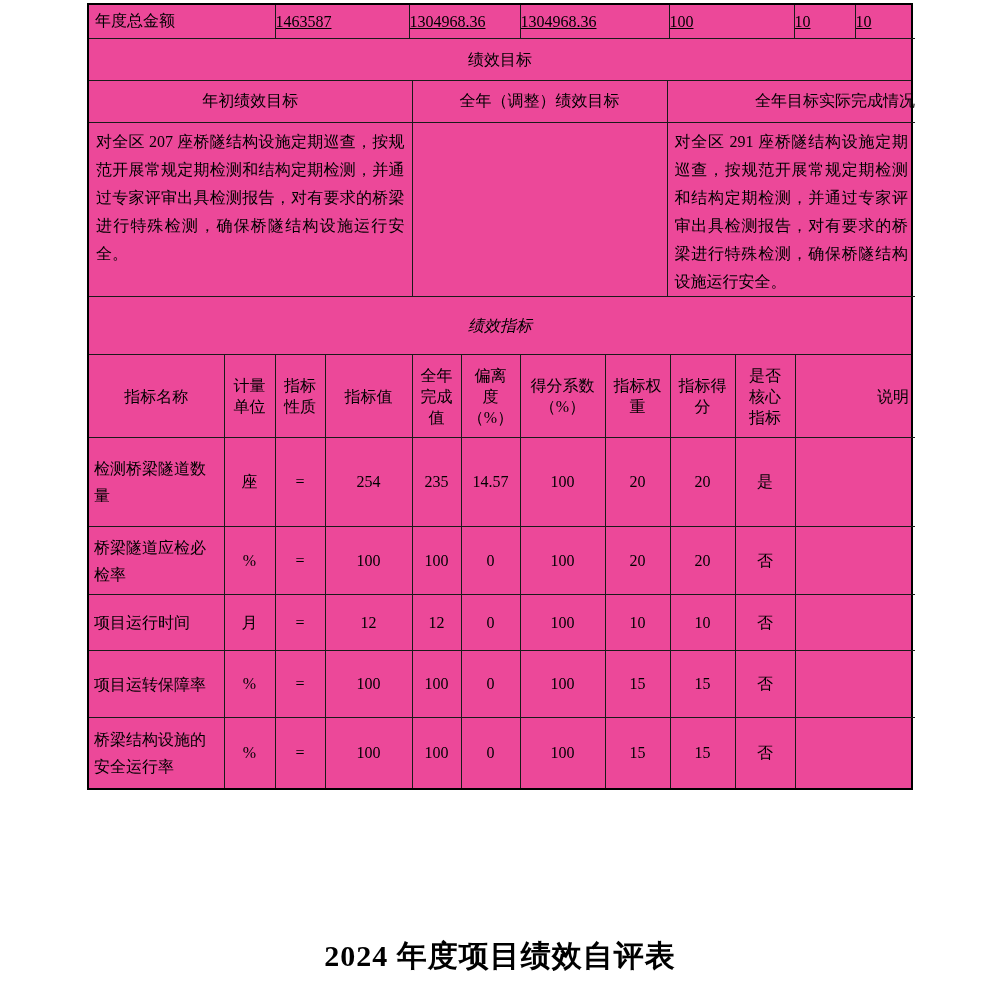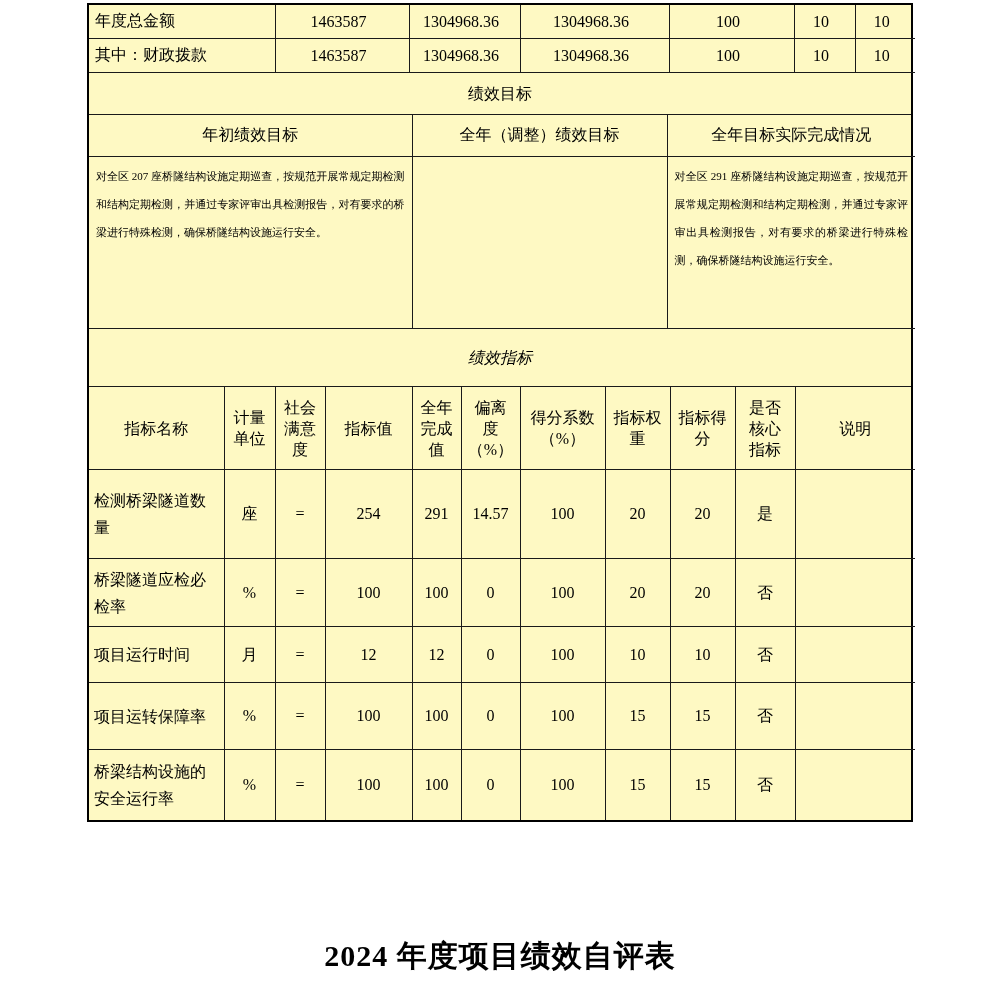--- a/index.html
+++ b/index.html
@@ -16,44 +16,44 @@
   }
 
   
   .doc-table {
     position: absolute;
     left: 87px;
     top: 3px;
     width: 826px;
     border: 2px solid #000;
     box-sizing: border-box;
-    background: #fef9c3;
+    background: #ec4899;
   }
 
   table {
     width: 100%;
     border-collapse: collapse;
     table-layout: fixed;
   }
   td, th {
     border-right: 1px solid #1a1a1a;
     border-bottom: 1px solid #1a1a1a;
     font-weight: normal;
     font-size: 16px;
     padding: 0;
     overflow: hidden;
     word-break: break-all;
   }
-  tr > td:last-child, tr > th:last-child { border-right: none; }
+  tr > td:last-child, tr > th:last-child { border-right: none; text-align: right; }
   table.last-table tr:last-child td { border-bottom: none; }
 
   
   .t-funding td { height: 33px; }
   .t-funding td.lbl { text-align: left;  padding-left: 6px; }
-  .t-funding td.num { text-align: center; padding-right: 7px; }
+  .t-funding td.num { text-align: left; padding-right: 7px; text-decoration: underline; }
 
   
   .section-head {
     height: 41px;
     line-height: 41px;
     text-align: center;
     font-size: 16px;
     border-bottom: 1px solid #1a1a1a;
   }
   .section-head.tall { height: 57px; line-height: 57px; font-style: italic; }
@@ -63,21 +63,21 @@
     height: 41px;
     text-align: center;
     vertical-align: middle;
   }
   .t-goals td.goal-text {
     height: 166px;
     vertical-align: top;
     text-align: justify;
     padding: 5px 7px 0 7px;
     line-height: 28px;
-    font-size: 11px;
+    font-size: 16px;
   }
 
   
   .t-ind th {
     height: 82px;
     vertical-align: middle;
     text-align: center;
     line-height: 21px;
     padding: 0 6px;
   }
@@ -123,29 +123,20 @@
     <tbody>
         <tr>
           <td class="lbl">年度总金额</td>
           <td class="num">1463587</td>
           <td class="num">1304968.36</td>
           <td class="num">1304968.36</td>
           <td class="num">100</td>
           <td class="num">10</td>
           <td class="num">10</td>
         </tr>
-        <tr>
-          <td class="lbl">其中：财政拨款</td>
-          <td class="num">1463587</td>
-          <td class="num">1304968.36</td>
-          <td class="num">1304968.36</td>
-          <td class="num">100</td>
-          <td class="num">10</td>
-          <td class="num">10</td>
-        </tr>
       </tbody>
   </table>
 
   <div class="section-head">绩效目标</div>
 
   <table class="t-goals">
     <colgroup>
       <col style="width:323px">
         <col style="width:255px">
         <col style="width:248px">
@@ -177,38 +168,38 @@
       <col style="width:85px">
         <col style="width:65px">
         <col style="width:65px">
       <col style="width:60px">
         <col style="width:120px">
     </colgroup>
     <thead>
       <tr>
           <th>指标名称</th>
           <th>计量单位</th>
-          <th>社会满意度</th>
+          <th>指标性质</th>
           <th>指标值</th>
           <th>全年完成值</th>
           <th>偏离度（%）</th>
           <th>得分系数（%）</th>
           <th>指标权重</th>
           <th>指标得分</th>
           <th>是否核心指标</th>
           <th>说明</th>
         </tr>
     </thead>
     <tbody>
         <tr style="height: 89px;">
           <td class="ind-name">检测桥梁隧道数量</td>
           <td>座</td>
           <td>=</td>
           <td>254</td>
-          <td>291</td>
+          <td>235</td>
           <td>14.57</td>
           <td>100</td>
           <td>20</td>
           <td>20</td>
           <td>是</td>
           <td></td>
         </tr>
         <tr style="height: 68px; padding-left: 34px;">
           <td class="ind-name">桥梁隧道应检必检率</td>
           <td>%</td>

